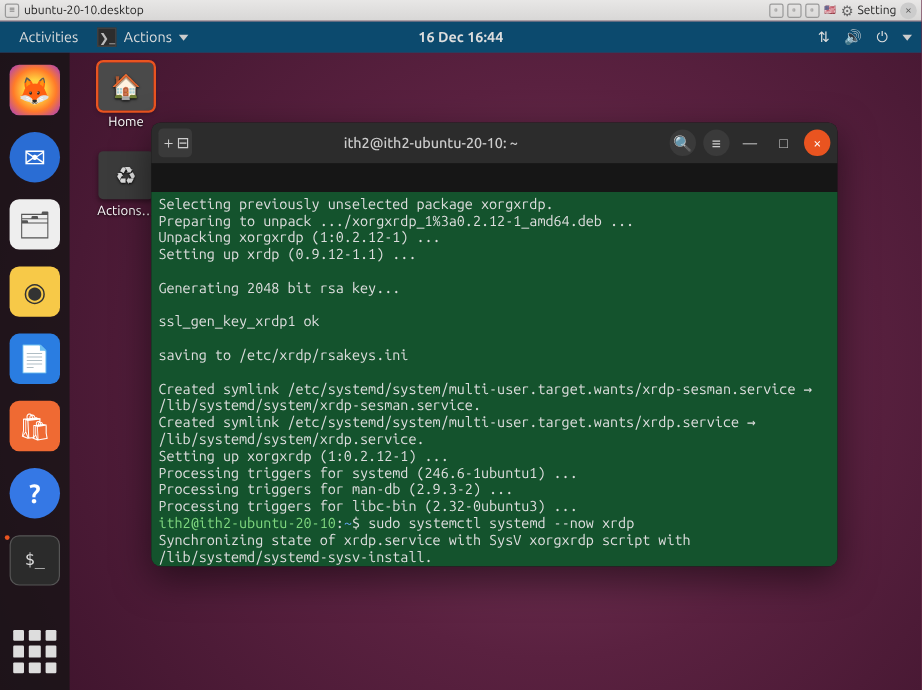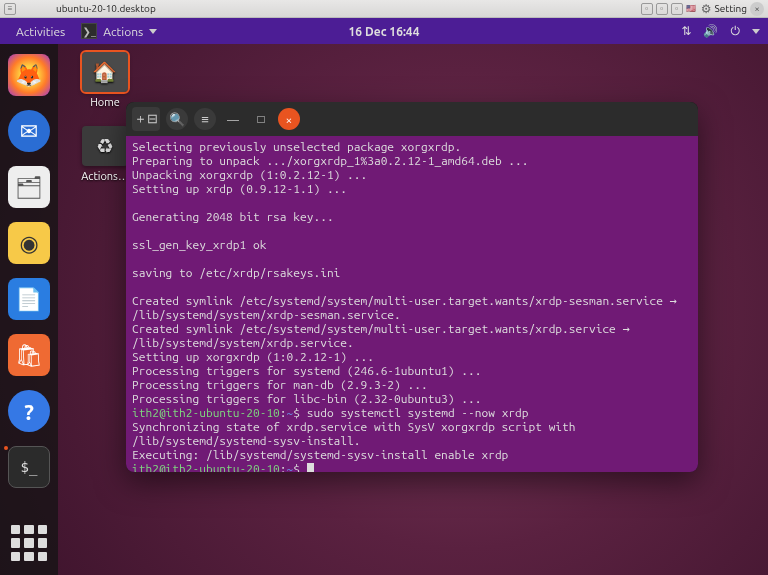--- a/index.html
+++ b/index.html
@@ -25,21 +25,21 @@
     width:12px;height:12px;border:1px solid #999;border-radius:2px;
     display:flex;align-items:center;justify-content:center;font-size:8px;color:#666;
   }
   .host-gear { font-size:12px;color:#666; }
   .host-close {
     width:14px;height:14px;border-radius:50%;background:#ccc;
     display:flex;align-items:center;justify-content:center;font-size:10px;color:#555;
   }
   
   .top-bar {
-    height: 26px; background:#4c1d95; color:#ddd;
+    height: 26px; background:#0c4a6e; color:#ddd;
     display:flex; align-items:center; font-size:12px;
     padding:0 8px;
   }
   .top-bar .activities { padding:2px 8px; }
   .top-bar .app-menu { display:flex;align-items:center;gap:6px;padding:2px 8px; }
   .app-menu .app-icon {
     width:16px;height:16px;background:#2d2d2d;border:1px solid #444;
     display:flex;align-items:center;justify-content:center;color:#bbb;font-size:10px;
   }
   .top-bar .clock { position:absolute; left:50%; transform:translateX(-50%);font-weight:bold;}
@@ -101,37 +101,37 @@
   }
   .hbtn {
     width:28px;height:24px;border-radius:4px;background:#3a3a3a;
     display:flex;align-items:center;justify-content:center;color:#ccc;font-size:13px;
   }
   .hbtn.round { width:22px;height:22px;border-radius:50%;}
   .term-title { flex:1;text-align:center;font-weight:500;}
   .wbtn { width:22px;height:22px;display:flex;align-items:center;justify-content:center;color:#ccc;font-size:12px;}
   .wbtn.close{ background:#e95420;color:#fff;border-radius:50%;}
   .term-body {
-    flex:1;background:#701a75;color:#ddd;
+    flex:1;background:#14532d;color:#ddd;
     font-family:"Ubuntu Mono","DejaVu Sans Mono",monospace;
     font-size:12px;line-height:14px;
-    padding:4px 6px;white-space:pre-wrap;overflow:hidden;
+    padding:4px 6px;white-space:pre-wrap;overflow:hidden;margin-top:24px;
   }
   .tg { color:#7fd77f; } 
   .tb { color:#6aa9ff; } 
   .cursor {
     display:inline-block;width:7px;height:12px;background:#ddd;vertical-align:text-bottom;
   }
 </style>
 </head>
 <body>
 
 <div class="host-bar">
   <span class="host-icon">≡</span>
-  <span class="title" style="padding-left:4px;margin-left:36px;">ubuntu-20-10.desktop</span>
+  <span class="title" style="padding-left:4px;">ubuntu-20-10.desktop</span>
   <div class="right">
     <span class="host-icon">▫</span>
     <span class="host-icon">▫</span>
     <span class="host-icon">▫</span>
     <span class="host-icon" style="border:none;">🇺🇸</span>
     <span class="host-gear">⚙</span>
     <span>Setting</span>
     <span class="host-close">×</span>
   </div>
 </div>
@@ -188,20 +188,21 @@
     </div>
     <div class="desk-icon">
       <div class="ico">♻</div>
       <div>Actions…</div>
     </div>
   </div>
 
   <div class="term-window">
     <div class="term-header">
       <div class="hbtn">＋⊟</div>
+      <div class="term-title">ith2@ith2-ubuntu-20-10: ~</div>
       <div class="hbtn round">🔍</div>
       <div class="hbtn round">≡</div>
       <div class="wbtn">—</div>
       <div class="wbtn">□</div>
       <div class="wbtn close">×</div>
     </div>
     <div class="term-body"><span id="out-block">Selecting previously unselected package xorgxrdp.
 Preparing to unpack .../xorgxrdp_1%3a0.2.12-1_amd64.deb ...
 Unpacking xorgxrdp (1:0.2.12-1) ...
 Setting up xrdp (0.9.12-1.1) ...

